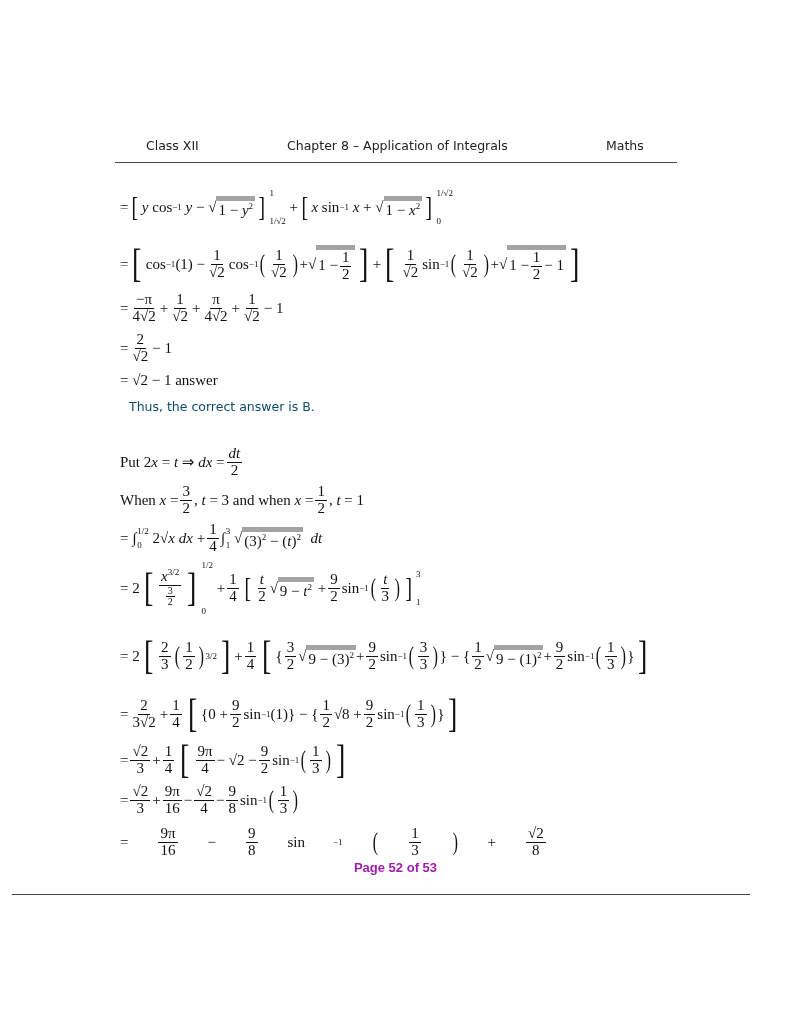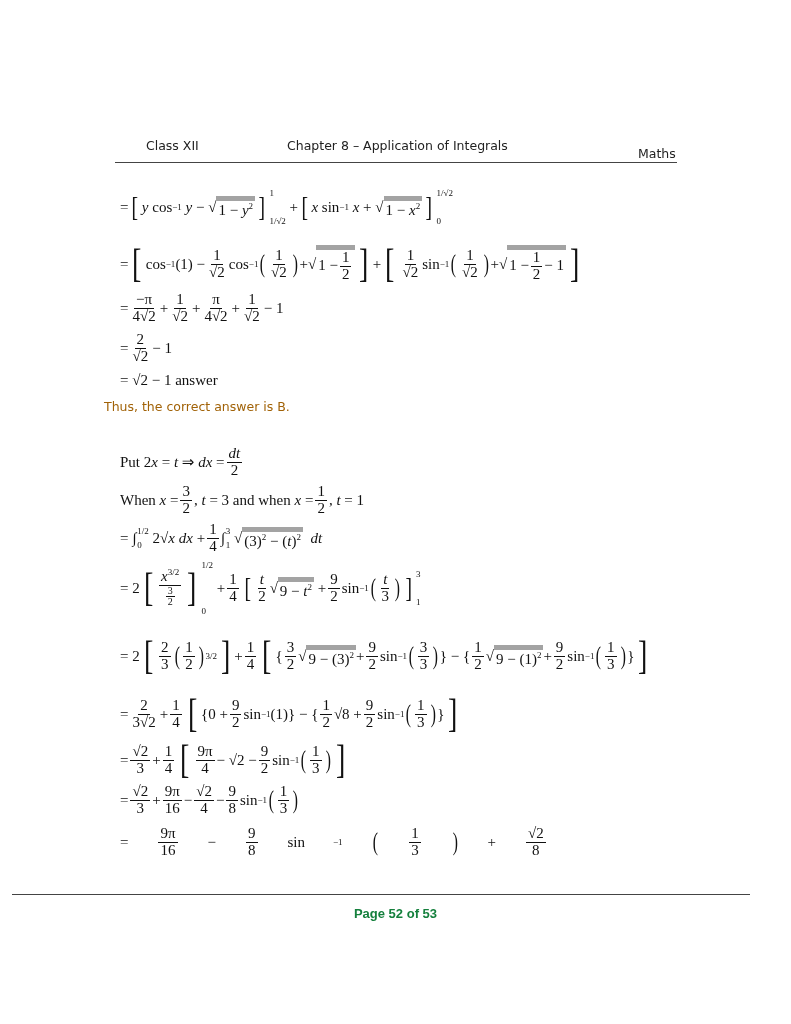--- a/index.html
+++ b/index.html
@@ -1,42 +1,42 @@
 <!DOCTYPE html>
 <html><head>
 <meta charset="utf-8">
 <style>
   html, body { margin:0; padding:0; background:#ffffff; }
   body { width:791px; height:1024px; position:relative; overflow:hidden; color:#111; }
   .hdr { position:absolute; top:138px; font-family:"DejaVu Sans", sans-serif; font-size:12.5px; color:#222; }
   .hrule { position:absolute; left:115px; width:562px; top:162px; height:0; border-top:1.5px solid #444; }
   .frule { position:absolute; left:12px; width:738px; top:894px; height:0; border-top:1.5px solid #444; }
-  .footer { position:absolute; top:906px; left:0; width:791px; text-align:center; font-family:"Liberation Sans", sans-serif; font-weight:bold; font-size:13px; color:#15803d; }
+  .footer { position:absolute; top:860px; left:0; width:791px; text-align:center; font-family:"Liberation Sans", sans-serif; font-weight:bold; font-size:13px; color:#a21caf; }
   .line { position:absolute; left:120px; font-family:"Liberation Serif", serif; font-size:15px; white-space:nowrap; display:flex; align-items:center; }
-  .txt { position:absolute; left:104px; font-family:"DejaVu Sans", sans-serif; font-size:12.5px; color:#a16207; }
+  .txt { position:absolute; left:129px; font-family:"DejaVu Sans", sans-serif; font-size:12.5px; color:#0c4a6e; }
   .frac { display:inline-flex; flex-direction:column; align-items:center; vertical-align:middle; margin:0 2px; line-height:1.05; }
   .frac .n { border-bottom:1px solid #111; padding:0 2px; }
   .frac .d { padding:0 2px; }
   .frac.sm { font-size:10px; }
   .sup { font-size:9px; vertical-align:super; }
   .br { font-size:28px; font-weight:100; line-height:1; margin:0 2px; transform:scaleX(0.7); display:inline-block; }
   .br.big { font-size:40px; }
   .par { font-size:26px; line-height:1; transform:scaleX(0.6); display:inline-block; }
   .sqrt { display:inline-flex; align-items:center; }
   .sqrt .rad { border-top:5px solid #a3a3a3; padding:0 2px; }
   .lim { display:inline-flex; flex-direction:column; justify-content:space-between; font-size:9px; height:38px; margin-left:1px; }
   .lim.tall { height:56px; }
   i.v { font-style:italic; }
 </style>
 </head>
 <body>
 
 <div class="hdr" style="left:146px;">Class XII</div>
 <div class="hdr" style="left:287px;">Chapter 8 – Application of Integrals</div>
-<div class="hdr" style="left:638px;margin-top:8px;">Maths</div>
+<div class="hdr" style="left:606px;">Maths</div>
 <div class="hrule"></div>
 
 <div class="line" style="top:188px;">
   <span>=</span><span class="br">[</span>
   <i class="v">y</i>&nbsp;cos<span class="sup">−1</span>&nbsp;<i class="v">y</i>&nbsp;−&nbsp;<span class="sqrt">√<span class="rad">1 − <i class="v">y</i><span class="sup">2</span></span></span>
   <span class="br">]</span>
   <span class="lim">
       <span>1</span>
       <span>1/√2</span>
     </span>

